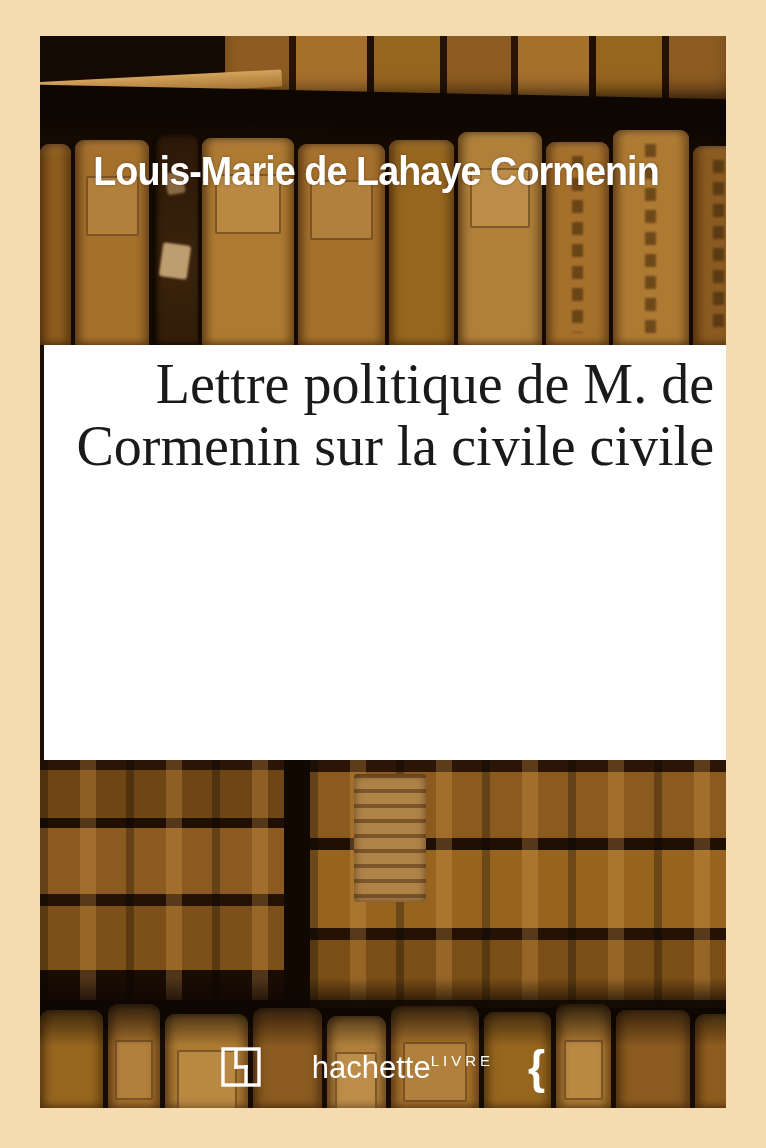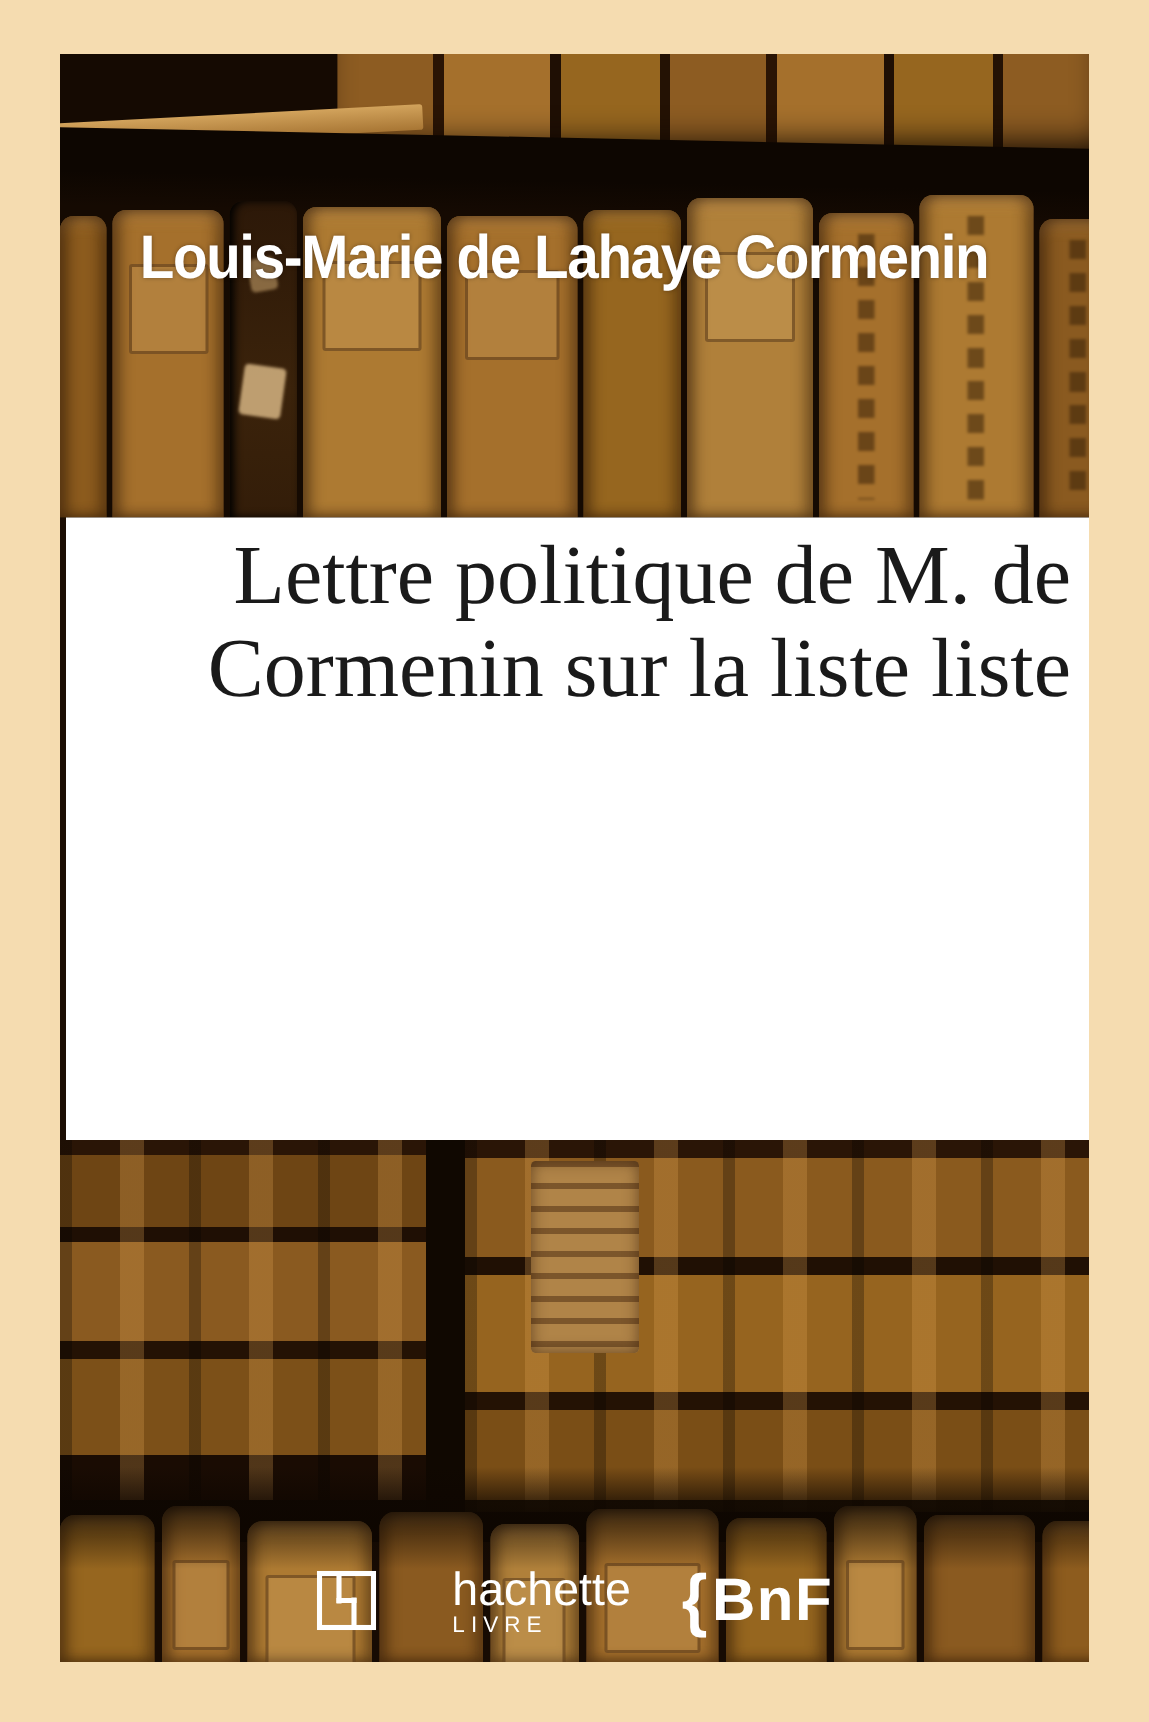--- a/index.html
+++ b/index.html
@@ -121,21 +121,21 @@
     background:linear-gradient(rgba(14,7,1,.85),rgba(14,7,1,0));
   }
 
   
   .logos{
     position:absolute;left:0;right:0;top:280px;z-index:6;height:54px;
     display:flex;justify-content:center;align-items:center;gap:34px;color:#fff;
   }
   .hachette{display:flex;align-items:center;gap:7px;}
   .h-icon{width:40px;height:40px;display:block;}
-  .h-text{display:flex;flex-direction:column;line-height:1;margin-left:44px;}
+  .h-text{display:flex;flex-direction:row;line-height:1;margin-left:44px;}
   .h-name{font-size:31px;font-weight:normal;letter-spacing:0;}
   .h-livre{font-size:15px;letter-spacing:4px;margin-top:1px;}
   .bnf{display:flex;align-items:center;gap:3px;}
   .bnf-brace{font-size:44px;font-weight:bold;transform:scaleY(1.05);line-height:1;}
   .bnf-name{font-size:40px;font-weight:bold;letter-spacing:1px;}
 </style>
 </head>
 <body>
 
 <div class="cover">
@@ -156,21 +156,21 @@
         <div class="spine c2 script" style="flex-basis:62px;margin-top:14px"></div>
         <div class="spine c5 script" style="flex-basis:74px;margin-top:2px"></div>
         <div class="spine c1 script" style="flex-basis:46px;margin-top:18px"></div>
       </div>
       <div class="author">Louis-Marie de Lahaye Cormenin</div>
     </div>
 
     <div class="panel">
       <div class="title">
         <div>Lettre politique de M. de</div>
-        <div>Cormenin sur la liste liste</div>
+        <div>Cormenin sur la civile civile</div>
       </div>
     </div>
 
     <div class="shelf-bottom">
       <div class="b-left-stack">
         <div class="ridges"></div>
       </div>
       <div class="b-gap"></div>
       <div class="b-right-stack">
         <div class="ridges"></div>
@@ -199,19 +199,18 @@
             <line x1="25" y1="38" x2="25" y2="18" stroke="#ffffff" stroke-width="3.4"></line>
             <line x1="13.3" y1="20" x2="26.7" y2="20" stroke="#ffffff" stroke-width="3.4"></line>
           </svg>
           <div class="h-text">
             <span class="h-name">hachette</span>
             <span class="h-livre">LIVRE</span>
           </div>
         </div>
         <div class="bnf">
           <span class="bnf-brace">{</span>
-          <span class="bnf-name">BnF</span>
         </div>
       </div>
     </div>
 
   </div>
 </div>
 
 </body></html>

